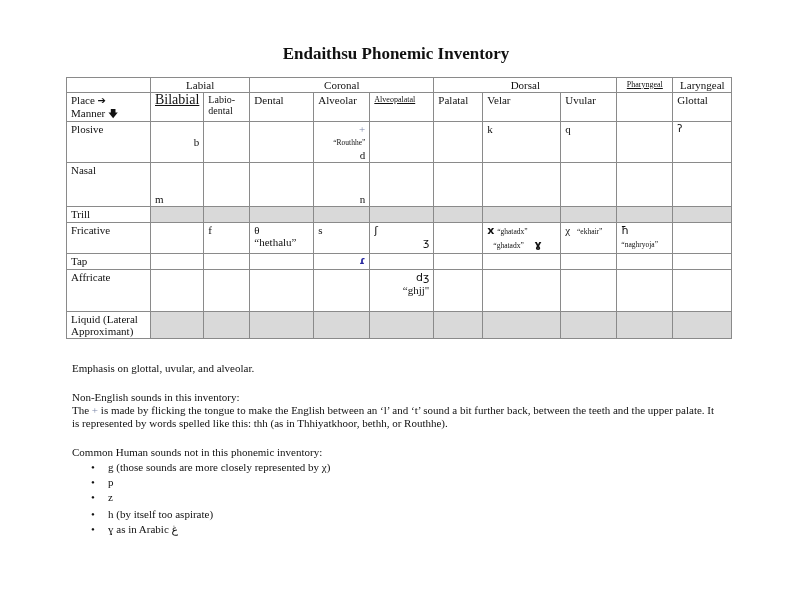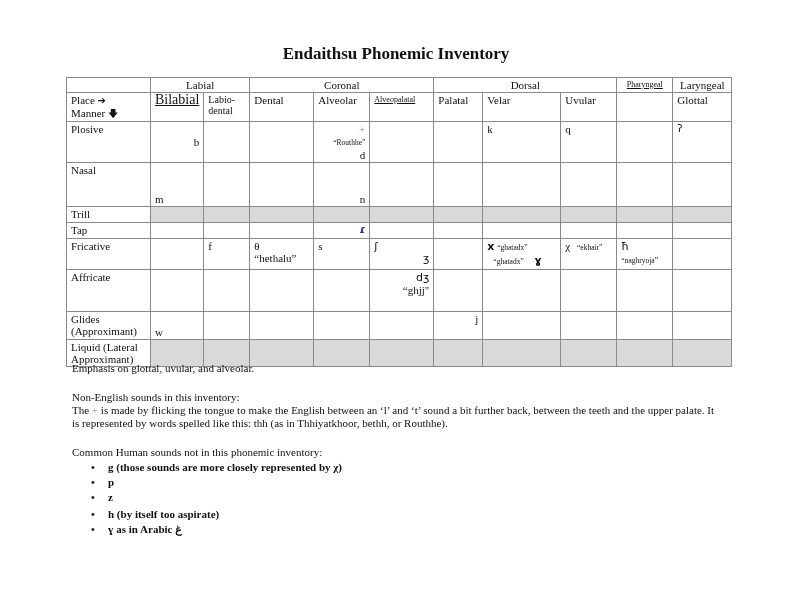--- a/index.html
+++ b/index.html
@@ -15,21 +15,21 @@
   .c { text-align:center; }
   .r { text-align:right; }
   .small { font-size:8px;text-decoration:underline; }
   .tiny { font-size:7.5px; }
   .u { }
   .plus { color:#7a86a8; }
   .tap { color:#2a2aa0; font-weight:bold; }
   .arrow { font-family:"DejaVu Sans", sans-serif; font-size:10px; }
   .notes { position:absolute; left:72px; font-size:11px; line-height:13px; width:650px; }
   ul.missing { margin:0; padding-left:36px; list-style:none; }
-  ul.missing li { position:relative;font-weight:bold; }
+  ul.missing li { position:relative; }
   ul.missing li::before { content:"•"; position:absolute; left:-17px; }
   .ipa { font-family:"DejaVu Sans", sans-serif; }
 </style>
 </head>
 <body>
 
 <div class="title">Endaithsu Phonemic Inventory</div>
 
 <table class="inv">
   <colgroup>
@@ -117,34 +117,20 @@
     <td class="grey"></td>
         <td class="grey"></td>
     <td class="grey"></td>
         <td class="grey"></td>
     <td class="grey"></td>
         <td class="grey"></td>
     <td class="grey"></td>
         <td class="grey"></td>
   </tr>
 
-  <tr style="height:16px">
-    <td>Tap</td>
-    <td></td>
-    <td></td>
-    <td></td>
-    <td class="r ipa tap" style="font-size:10px">ɾ</td>
-    <td></td>
-    <td></td>
-    <td></td>
-    <td></td>
-    <td></td>
-    <td></td>
-  </tr>
-
   <tr style="height:31px">
     <td>Fricative</td>
     <td></td>
     <td>f</td>
     <td>
       <span>θ</span><br>
       <span><span>“he</span><span class="u">th</span><span>alu”</span></span>
     </td>
     <td>s</td>
     <td>
@@ -162,53 +148,51 @@
       <span>χ</span>
       <span class="tiny" style="margin-left:4px"><span>“e</span><span class="u">kh</span><span>air”</span></span>
     </td>
     <td>
       <span class="ipa">ħ</span><br>
       <span class="tiny">“naghryoja”</span>
     </td>
     <td></td>
   </tr>
 
+  <tr style="height:16px">
+    <td>Tap</td>
+    <td></td>
+    <td></td>
+    <td></td>
+    <td class="r ipa tap" style="font-size:10px">ɾ</td>
+    <td></td>
+    <td></td>
+    <td></td>
+    <td></td>
+    <td></td>
+    <td></td>
+  </tr>
+
   <tr style="height:42px">
     <td>Affricate</td>
     <td></td>
     <td></td>
     <td></td>
     <td></td>
     <td class="r">
       <span class="ipa">dʒ</span><br>
       <span><span>“gh</span><span class="u">jj</span><span>"</span></span>
     </td>
     <td></td>
     <td></td>
     <td></td>
     <td></td>
     <td></td>
   </tr>
 
-  <tr style="height:28px">
-    <td>
-      <span>Glides</span><br>
-      <span>(Approximant)</span>
-    </td>
-    <td style="vertical-align:bottom">w</td>
-    <td></td>
-    <td></td>
-    <td></td>
-    <td></td>
-    <td class="r">j</td>
-    <td></td>
-    <td></td>
-    <td></td>
-    <td></td>
-  </tr>
 
   <tr style="height:27px">
     <td>
       <span>Liquid (Lateral</span><br>
       <span>Approximant)</span>
     </td>
     <td class="grey"></td>
         <td class="grey"></td>
     <td class="grey"></td>
         <td class="grey"></td>

